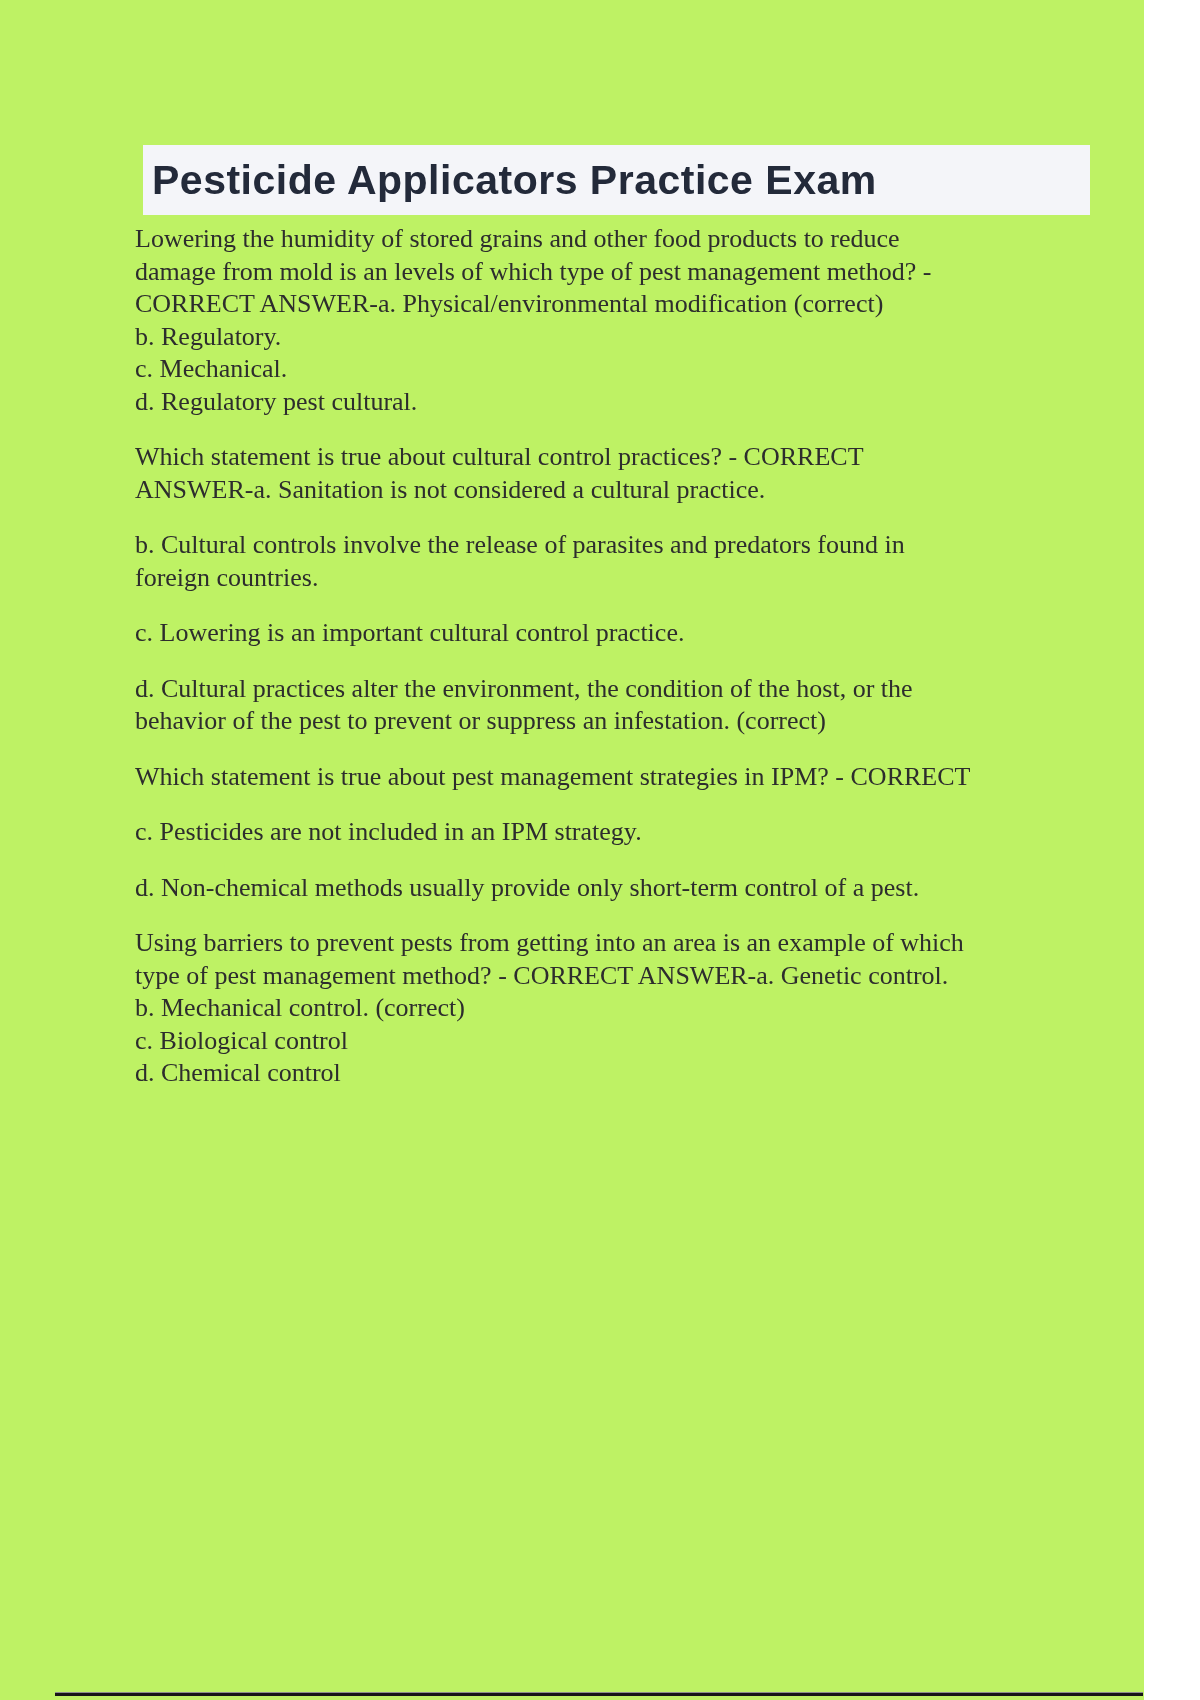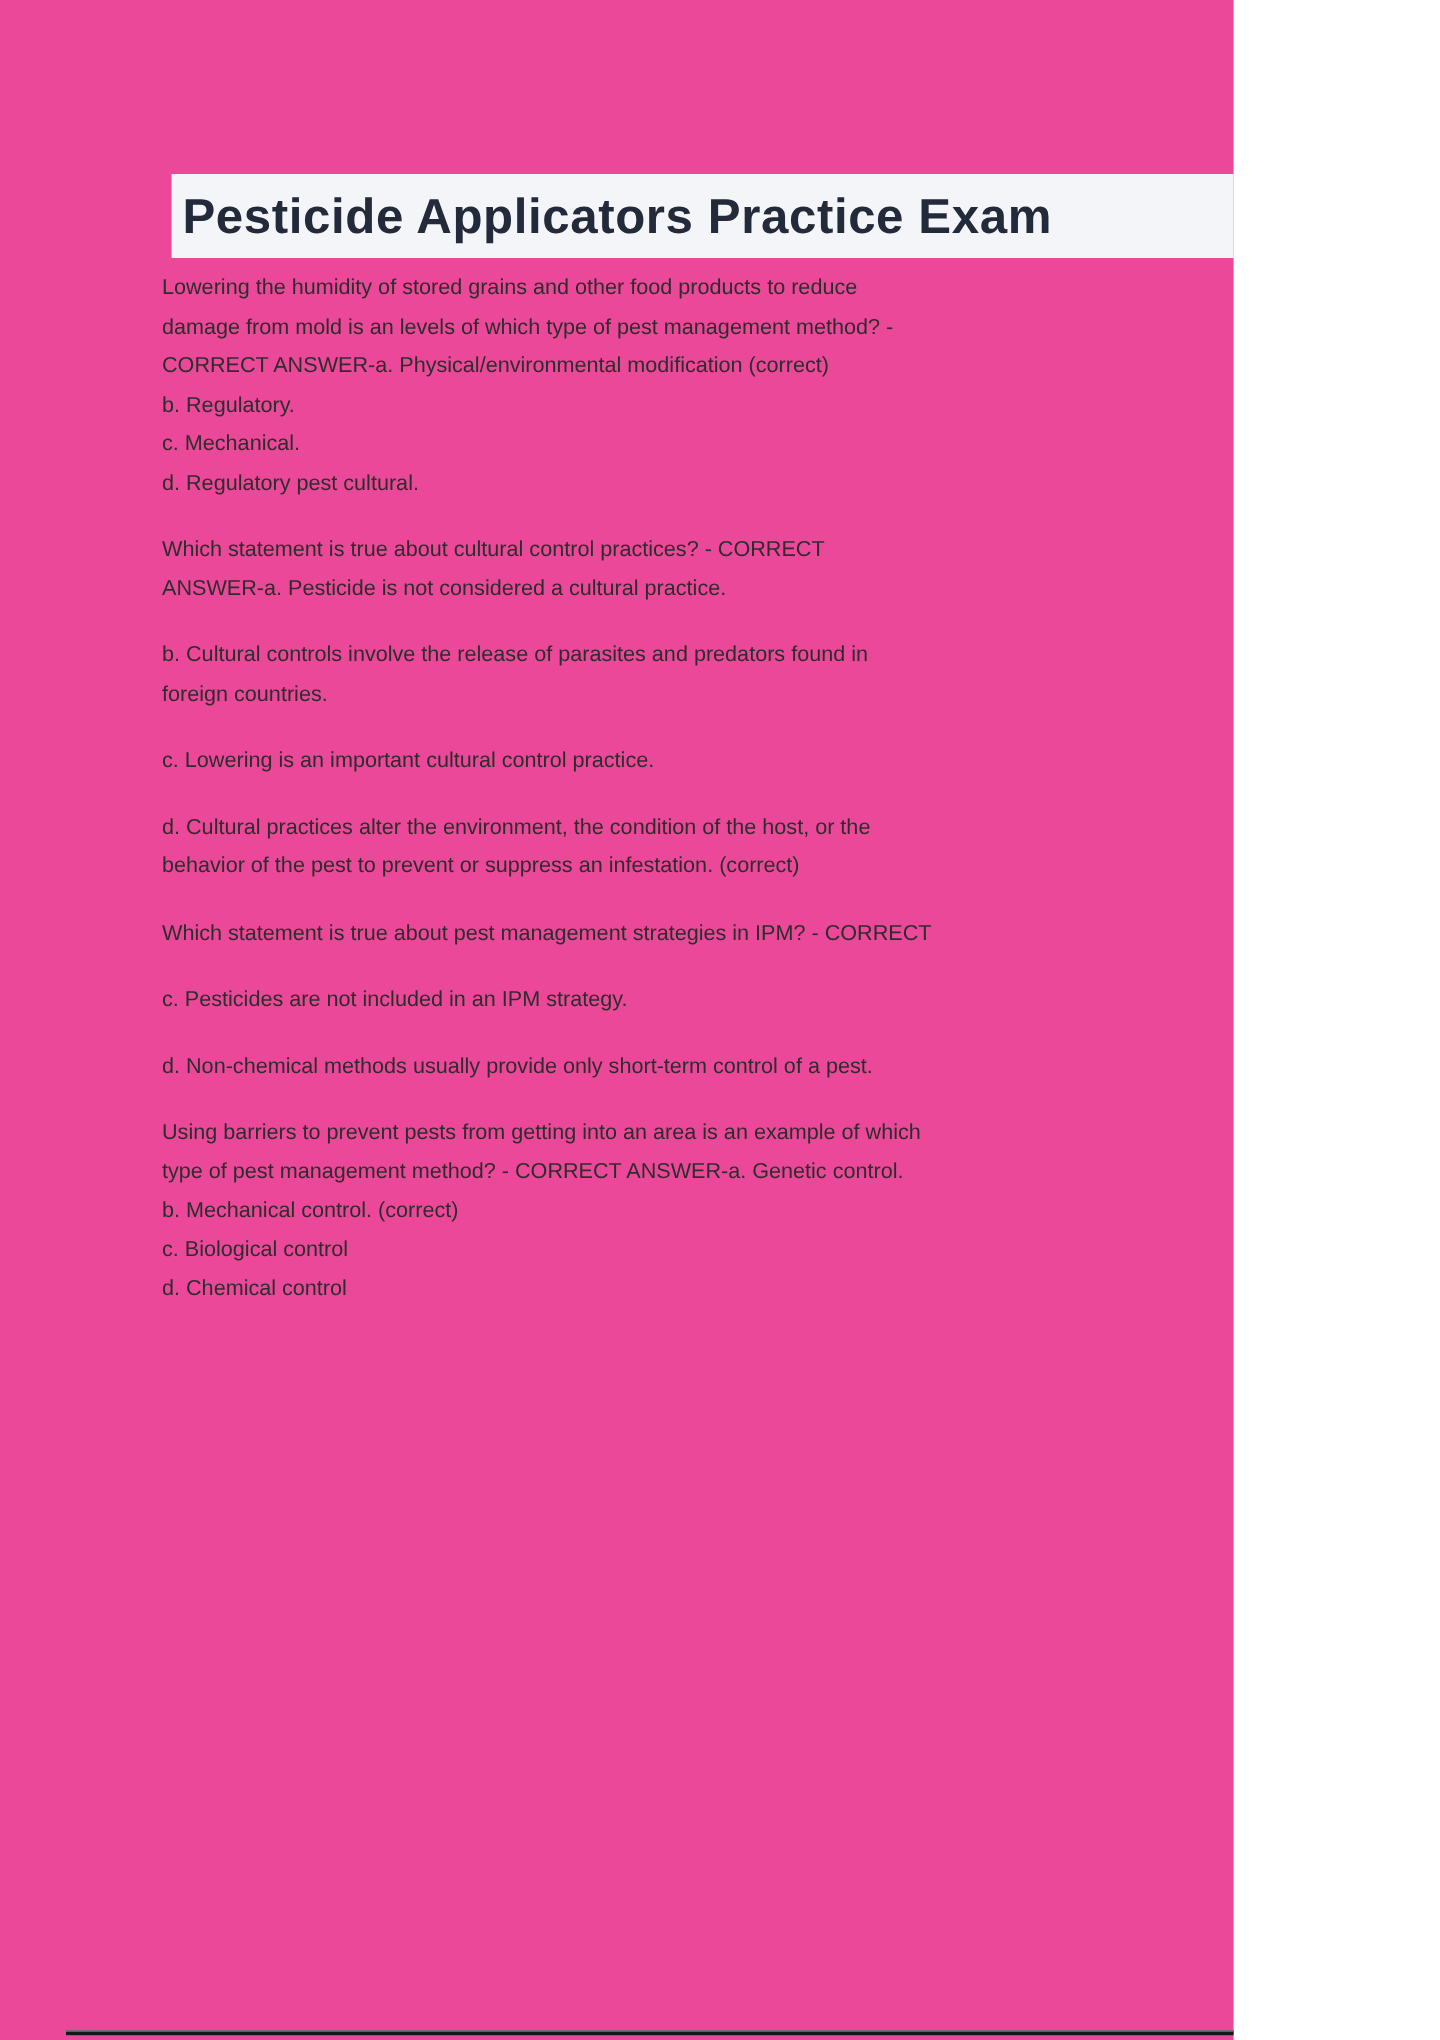--- a/index.html
+++ b/index.html
@@ -1,21 +1,21 @@
 <!DOCTYPE html>
 <html><head>
 <meta charset="utf-8">
 <style>
   * { margin: 0; padding: 0; box-sizing: border-box; }
   html, body { background: #ffffff; }
   .page {
     position: relative;
-    width: 1028px;
+    width: 1144px;
     height: 1700px;
-    background: #ec4899;
+    background: #bef264;
     overflow: hidden;
     font-family: "Liberation Sans", sans-serif;
   }
   .title-band {
     position: absolute;
     left: 143px;
     top: 145px;
     width: 947px;
     height: 70px;
     background: var(--title-highlight, #f4f5f9);
@@ -29,22 +29,23 @@
     color: var(--title-color, #232a3a);
     padding-left: 9px;
     white-space: nowrap;
   }
   .doc-body {
     position: absolute;
     left: 135px;
     top: 223px;
     width: 960px;
     color: var(--body-color, #2d2d2d);
-    font-size: 18px;
+    font-size: 26px;
     line-height: 32.5px;
+    font-family: Liberation Serif, serif;
   }
   .para + .para { margin-top: 23px; }
   .line { white-space: nowrap; }
   .footer-rule {
     position: absolute;
     left: 55px;
     top: 1692px;
     width: 1088px;
     height: 4px;
     background: var(--rule-color, #161616);
@@ -64,21 +65,21 @@
       <div class="para">
         <div class="line">Lowering the humidity of stored grains and other food products to reduce</div>
         <div class="line">damage from mold is an levels of which type of pest management method? -</div>
         <div class="line">CORRECT ANSWER-a. Physical/environmental modification (correct)</div>
         <div class="line">b. Regulatory.</div>
         <div class="line">c. Mechanical.</div>
         <div class="line">d. Regulatory pest cultural.</div>
       </div>
       <div class="para">
         <div class="line">Which statement is true about cultural control practices? - CORRECT</div>
-        <div class="line">ANSWER-a. Pesticide is not considered a cultural practice.</div>
+        <div class="line">ANSWER-a. Sanitation is not considered a cultural practice.</div>
       </div>
       <div class="para">
         <div class="line">b. Cultural controls involve the release of parasites and predators found in</div>
         <div class="line">foreign countries.</div>
       </div>
       <div class="para">
         <div class="line">c. Lowering is an important cultural control practice.</div>
       </div>
       <div class="para">
         <div class="line">d. Cultural practices alter the environment, the condition of the host, or the</div>

